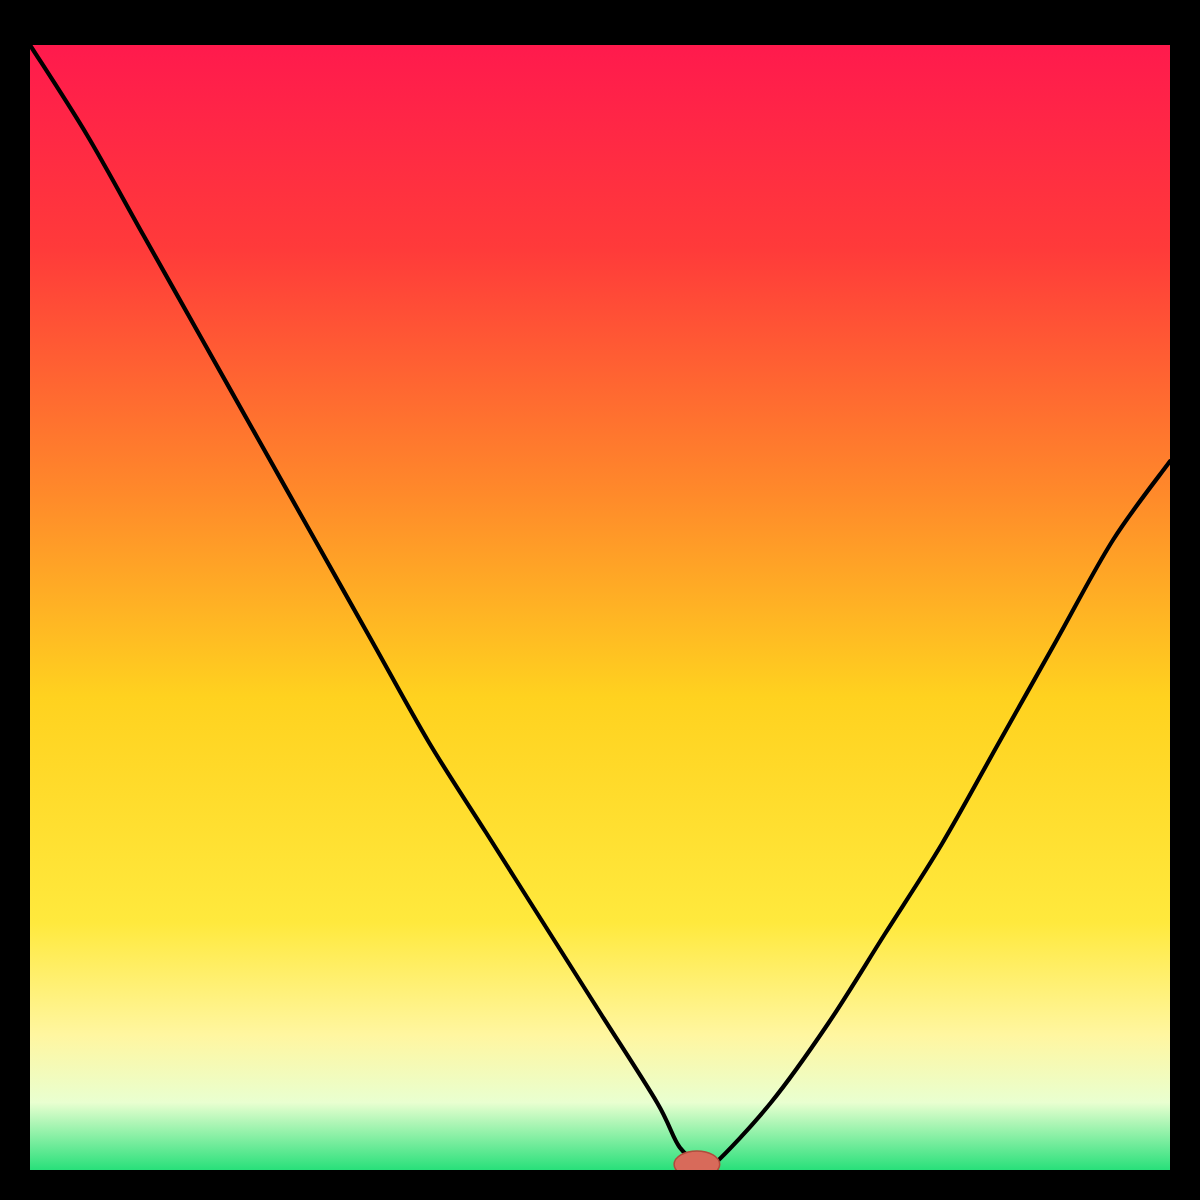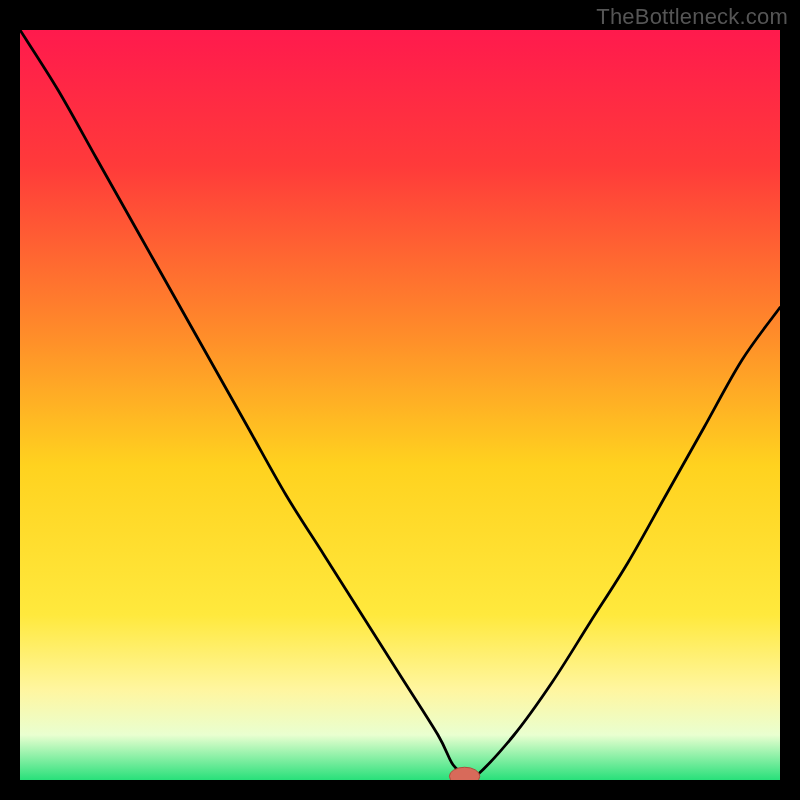--- a/index.html
+++ b/index.html
@@ -38,21 +38,20 @@
   .plot-area svg {
     display: block;
     width: 760px;
     height: 750px;
   }
 </style>
 </head>
 <body>
 
 <div class="frame">
-  <div class="watermark">TheBottleneck.com</div>
 
   <div class="plot-area">
     <svg viewBox="0 0 760 750" preserveAspectRatio="none">
       <defs>
         <linearGradient id="bg-grad" x1="0" y1="0" x2="0" y2="1">
             <stop offset="0.0%" stop-color="#ff1a4d"></stop>
             <stop offset="18.0%" stop-color="#ff3a3a"></stop>
             <stop offset="40.0%" stop-color="#ff8a2a"></stop>
             <stop offset="58.0%" stop-color="#ffd21f"></stop>
             <stop offset="78.0%" stop-color="#ffe93d"></stop>

